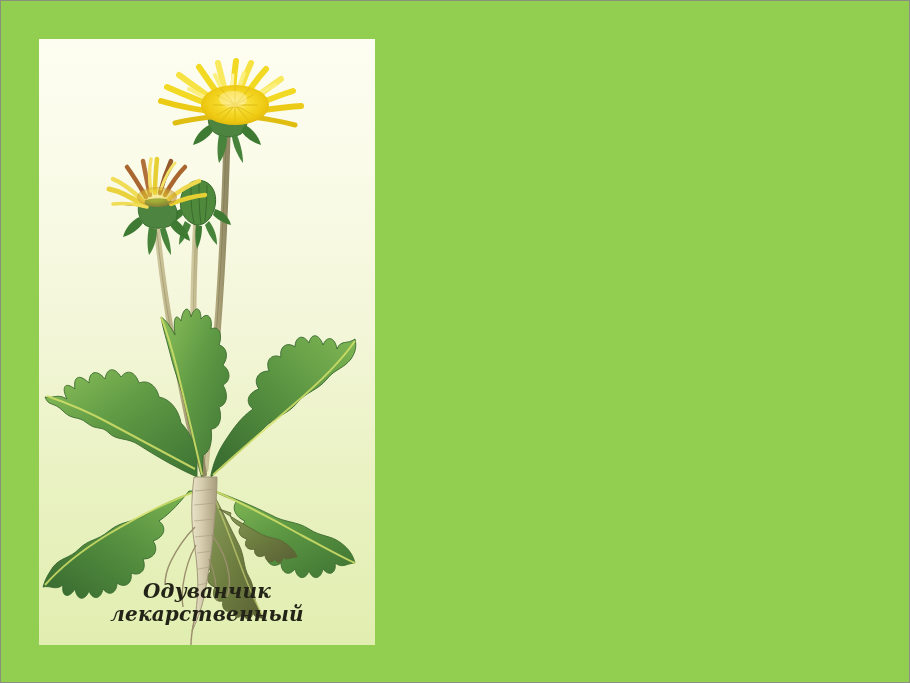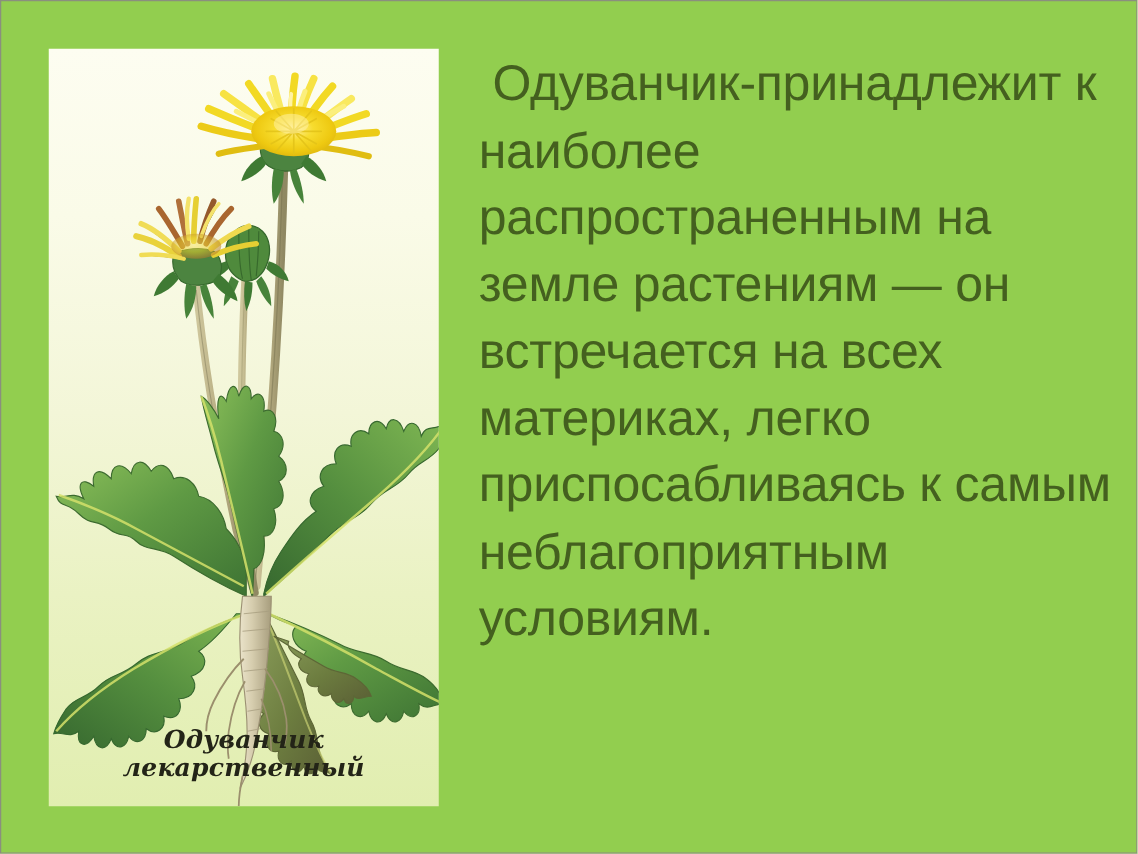--- a/index.html
+++ b/index.html
@@ -16,21 +16,21 @@
     border: 1px solid #8a8f7e;
     overflow: hidden;
     font-family: "Liberation Sans", sans-serif;
   }
 
   
   #illustration-panel {
     position: absolute;
     left: 38px;
     top: 38px;
-    width: 312px;
+    width: 336px;
     height: 606px;
     background: linear-gradient(180deg,
                 #fdfdf1 0%,
                 #fafbe8 22%,
                 #f3f6d8 48%,
                 #eaf2c3 72%,
                 #e1eeb0 100%);
     overflow: hidden;
   }
   #plant-art {
@@ -296,15 +296,14 @@
                    M174 66 L218 66 M178 56 L214 76 M214 56 L178 76"></path>
         </g>
         <ellipse cx="194" cy="60" rx="14" ry="8" fill="#fff0a0" opacity="0.55"></ellipse>
       </g>
     </svg>
 
     <div id="plant-caption">Одуванчик
 лекарственный</div>
   </div>
 
-  <div id="body-text"> Одуванчик-принадлежит к наиболее распространенным на земле растениям — он встречается на всех материках, легко приспосабливаясь к самым неблагоприятным условиям.</div>
 
 </div>
 
 </body></html>

